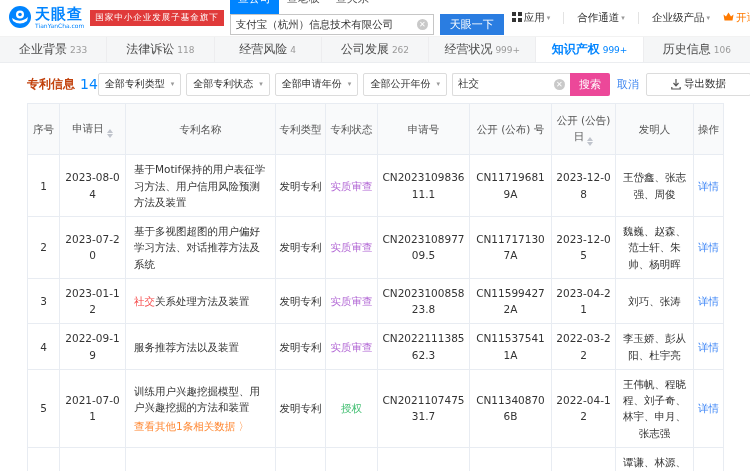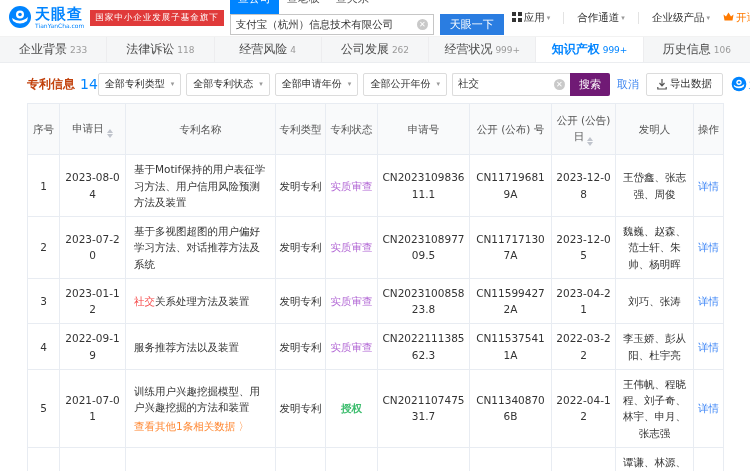--- a/index.html
+++ b/index.html
@@ -39,23 +39,23 @@
   
   .content{padding:7px 27px 0}
   .toolbar{display:flex;align-items:center;height:28px;white-space:nowrap}
   .pi-title{font-size:12px;font-weight:bold;color:#c2410c}
   .pi-count{font-size:14px;font-weight:normal;color:#0084ff;margin-left:5px}
   .toolbar-right{margin-left:auto;display:flex;align-items:center;gap:5px}
   .filter-btn{height:23px;border:1px solid #dcdcdc;border-radius:2px;display:flex;align-items:center;gap:6px;padding:0 6px;font-size:10px;color:#333;background:#fff;cursor:pointer}
   .tb-search{display:flex;align-items:center}
   .tb-input-box{width:118px;height:23px;border:1px solid #dcdcdc;border-right:none;border-radius:2px 0 0 2px;display:flex;align-items:center;padding:0 5px;background:#fff}
   .tb-input{border:none;outline:none;flex:1;font-size:10.5px;color:#333;font-family:inherit;background:transparent;min-width:0}
-  .tb-btn{height:23px;background:#701a75;color:#fff;border:none;padding:0 9px;font-size:11px;border-radius:0 2px 2px 0;font-family:inherit;cursor:pointer}
+  .tb-btn{height:23px;background:#ec4899;color:#fff;border:none;padding:0 9px;font-size:11px;border-radius:0 2px 2px 0;font-family:inherit;cursor:pointer}
   .cancel-link{color:#3e86f0;font-size:11px;margin:0 2px;cursor:pointer}
-  .export-btn{height:23px;border:1px solid #dcdcdc;border-radius:2px;display:flex;align-items:center;gap:3px;padding:0 10px;font-size:10.5px;background:#fff;cursor:pointer}
+  .export-btn{height:23px;border:1px solid #dcdcdc;border-radius:2px;display:flex;align-items:center;gap:3px;padding:0 24px;font-size:10.5px;background:#fff;cursor:pointer}
   .watermark{display:flex;align-items:center;gap:2px;color:#0084ff;font-weight:bold;font-size:13px;margin-left:3px}
 
   
   table{width:100%;border-collapse:collapse;table-layout:fixed;margin-top:5px}
   th,td{border:1px solid #e8ecf2;font-size:10.5px;padding:6px 3px;text-align:center;vertical-align:middle;word-break:break-all;line-height:1.55}
   th{background:#f9fafb;color:#555;font-weight:normal;padding:8px 2px}
   td.name-cell{text-align:left;padding-left:8px;padding-right:6px}
   .detail-link{color:#3e86f6;cursor:pointer}
   .more-link{color:#ff8833;margin-top:2px;cursor:pointer}
   .hl{color:#f54545}
@@ -301,21 +301,21 @@
           <td>CN115375411A</td>
           <td>2022-03-22</td>
           <td>李玉娇、彭从阳、杜宇亮</td>
           <td><span class="detail-link">详情</span></td>
         </tr>
         <tr>
           <td>5</td>
           <td>2021-07-01</td>
           <td class="name-cell"><span>训练用户兴趣挖掘模型、用户兴趣挖掘的方法和装置</span><div class="more-link">查看其他1条相关数据 〉</div></td>
           <td>发明专利</td>
-          <td style="color: rgb(61, 189, 110); font-weight: bold;">授权</td>
+          <td style="color: rgb(61, 189, 110);">授权</td>
           <td>CN202110747531.7</td>
           <td>CN113408706B</td>
           <td>2022-04-12</td>
           <td>王伟帆、程晓程、刘子奇、林宇、申月、张志强</td>
           <td><span class="detail-link">详情</span></td>
         </tr>
         <tr>
           <td>6</td>
           <td>2021-04-29</td>
           <td class="name-cell"></td>

